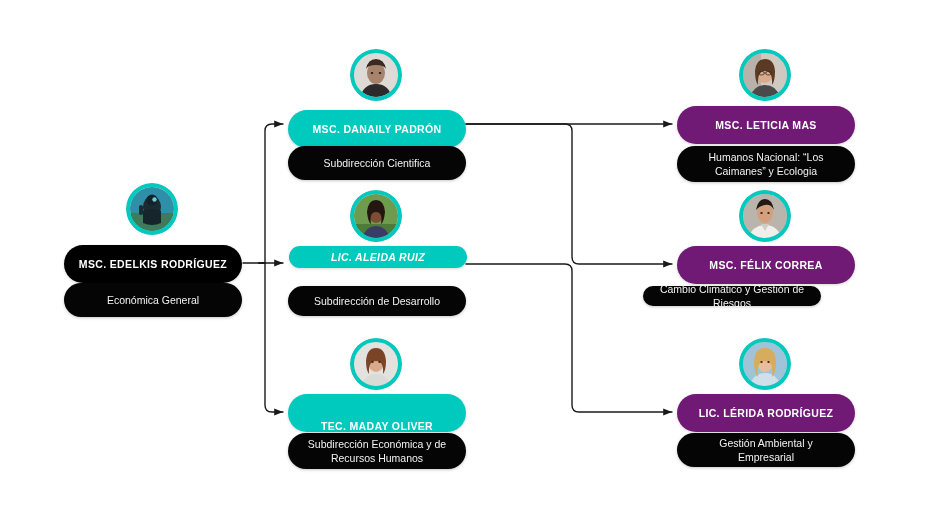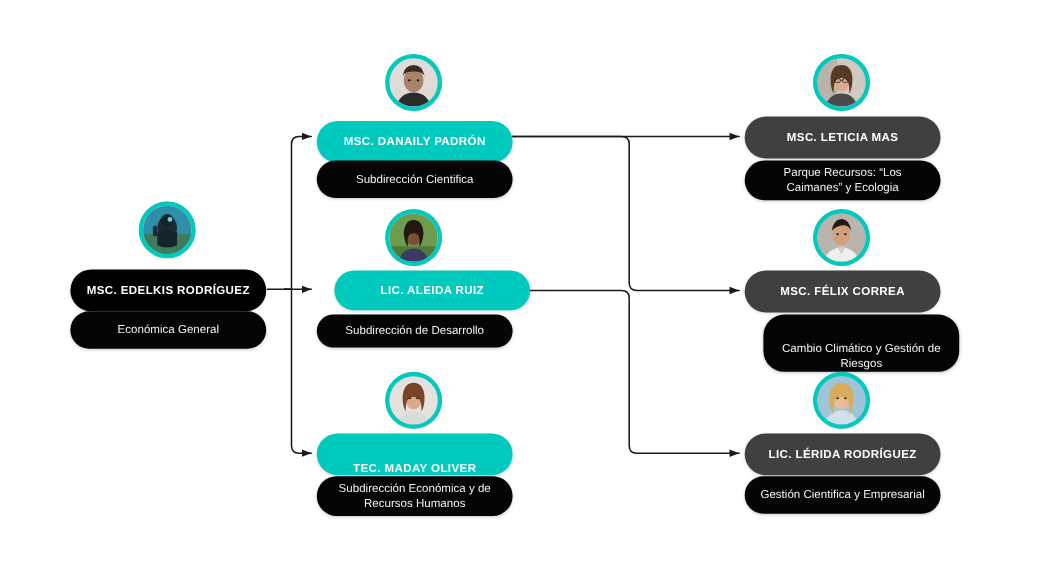--- a/index.html
+++ b/index.html
@@ -95,21 +95,21 @@
     font-weight: normal;
     line-height: 1.35;
     text-align: center;
     padding: 0 14px;
     box-shadow: 0 1px 3px rgba(0,0,0,0.22);
   }
 
   
   .tint-blue  { background: #000000; }
   .tint-teal  { background: #00c9be; }
-  .tint-green { background: #404040; }
+  .tint-green { background: #701a75; }
 
   .ring-blue  { border-color: #3bc0e8; }
   .ring-teal  { border-color: #00c9be; }
   .ring-green { border-color: #22c98a; }
 </style>
 </head>
 <body>
 
 <div id="org-canvas">
 
@@ -194,21 +194,21 @@
           <rect width="44" height="44" fill="#6f9b4e"></rect>
           <rect y="30" width="44" height="14" fill="#4e7a3a"></rect>
           <path d="M8 44 q4 -12 14 -12 t14 12 z" fill="#3a3b66"></path>
           <ellipse cx="22" cy="19" rx="8" ry="10" fill="#7a4f33"></ellipse>
           <path d="M13 18 q1 -12 9 -12 t9 12 q-1 10 -4 12 q2 -12 -5 -12 t-5 12 q-3 -2 -4 -12z" fill="#241712"></path>
         </svg>
       </div>
       <div class="ring ring-teal"></div>
     </div>
 
-    <div class="name-pill tint-teal" style="left:304px; top:246px; width:178px; height:36px;">
+    <div class="name-pill tint-teal" style="left:289px; top:246px; width:178px; height:22px;font-style:italic;">
       <span>LIC. ALEIDA RUIZ</span>
     </div>
 
     <div class="role-pill" style="left:288px; top:286px; width:178px; height:30px;">
       <span>Subdirección de Desarrollo</span>
     </div>
   </div>
 
   <div class="node" style="left:0; top:0;">
     <div class="avatar ring-teal" style="left:350px; top:338px;">
@@ -249,21 +249,21 @@
         </svg>
       </div>
       <div class="ring ring-green"></div>
     </div>
 
     <div class="name-pill tint-green" style="left:677px; top:106px; width:178px; height:38px;">
       <span>MSC. LETICIA MAS</span>
     </div>
 
     <div class="role-pill" style="left:677px; top:146px; width:178px; height:36px;">
-      <span>Parque Recursos: “Los Caimanes” y Ecologia</span>
+      <span>Humanos Nacional: “Los Caimanes” y Ecologia</span>
     </div>
   </div>
 
   <div class="node" style="left:0; top:0;">
     <div class="avatar ring-green" style="left:739px; top:190px;">
       <div class="photo">
         <svg viewBox="0 0 44 44" preserveAspectRatio="xMidYMid slice" aria-hidden="true">
           <rect width="44" height="44" fill="#b9b5ad"></rect>
           <path d="M5 44 q5 -13 17 -13 t17 13 z" fill="#f0efec"></path>
           <path d="M18 30 l4 7 l4 -7 z" fill="#cfcdc7"></path>
@@ -273,21 +273,21 @@
           <ellipse cx="25.5" cy="19" rx="1.2" ry="0.9" fill="#2b1d15"></ellipse>
         </svg>
       </div>
       <div class="ring ring-green"></div>
     </div>
 
     <div class="name-pill tint-green" style="left:677px; top:246px; width:178px; height:38px;">
       <span>MSC. FÉLIX CORREA</span>
     </div>
 
-    <div class="role-pill" style="left:694px; top:286px; width:178px; height:52px;align-items:flex-end;">
+    <div class="role-pill" style="left:643px; top:286px; width:178px; height:20px;">
       <span>Cambio Climático y Gestión de Riesgos</span>
     </div>
   </div>
 
   <div class="node" style="left:0; top:0;">
     <div class="avatar ring-green" style="left:739px; top:338px;">
       <div class="photo">
         <svg viewBox="0 0 44 44" preserveAspectRatio="xMidYMid slice" aria-hidden="true">
           <rect width="44" height="44" fill="#9fc4da"></rect>
           <path d="M6 44 q5 -13 16 -13 t16 13 z" fill="#cfe0ea"></path>
@@ -298,17 +298,17 @@
         </svg>
       </div>
       <div class="ring ring-green"></div>
     </div>
 
     <div class="name-pill tint-green" style="left:677px; top:394px; width:178px; height:38px;">
       <span>LIC. LÉRIDA RODRÍGUEZ</span>
     </div>
 
     <div class="role-pill" style="left:677px; top:433px; width:178px; height:34px;">
-      <span>Gestión Cientifica y Empresarial</span>
+      <span>Gestión Ambiental y Empresarial</span>
     </div>
   </div>
 
 </div>
 
 </body></html>

